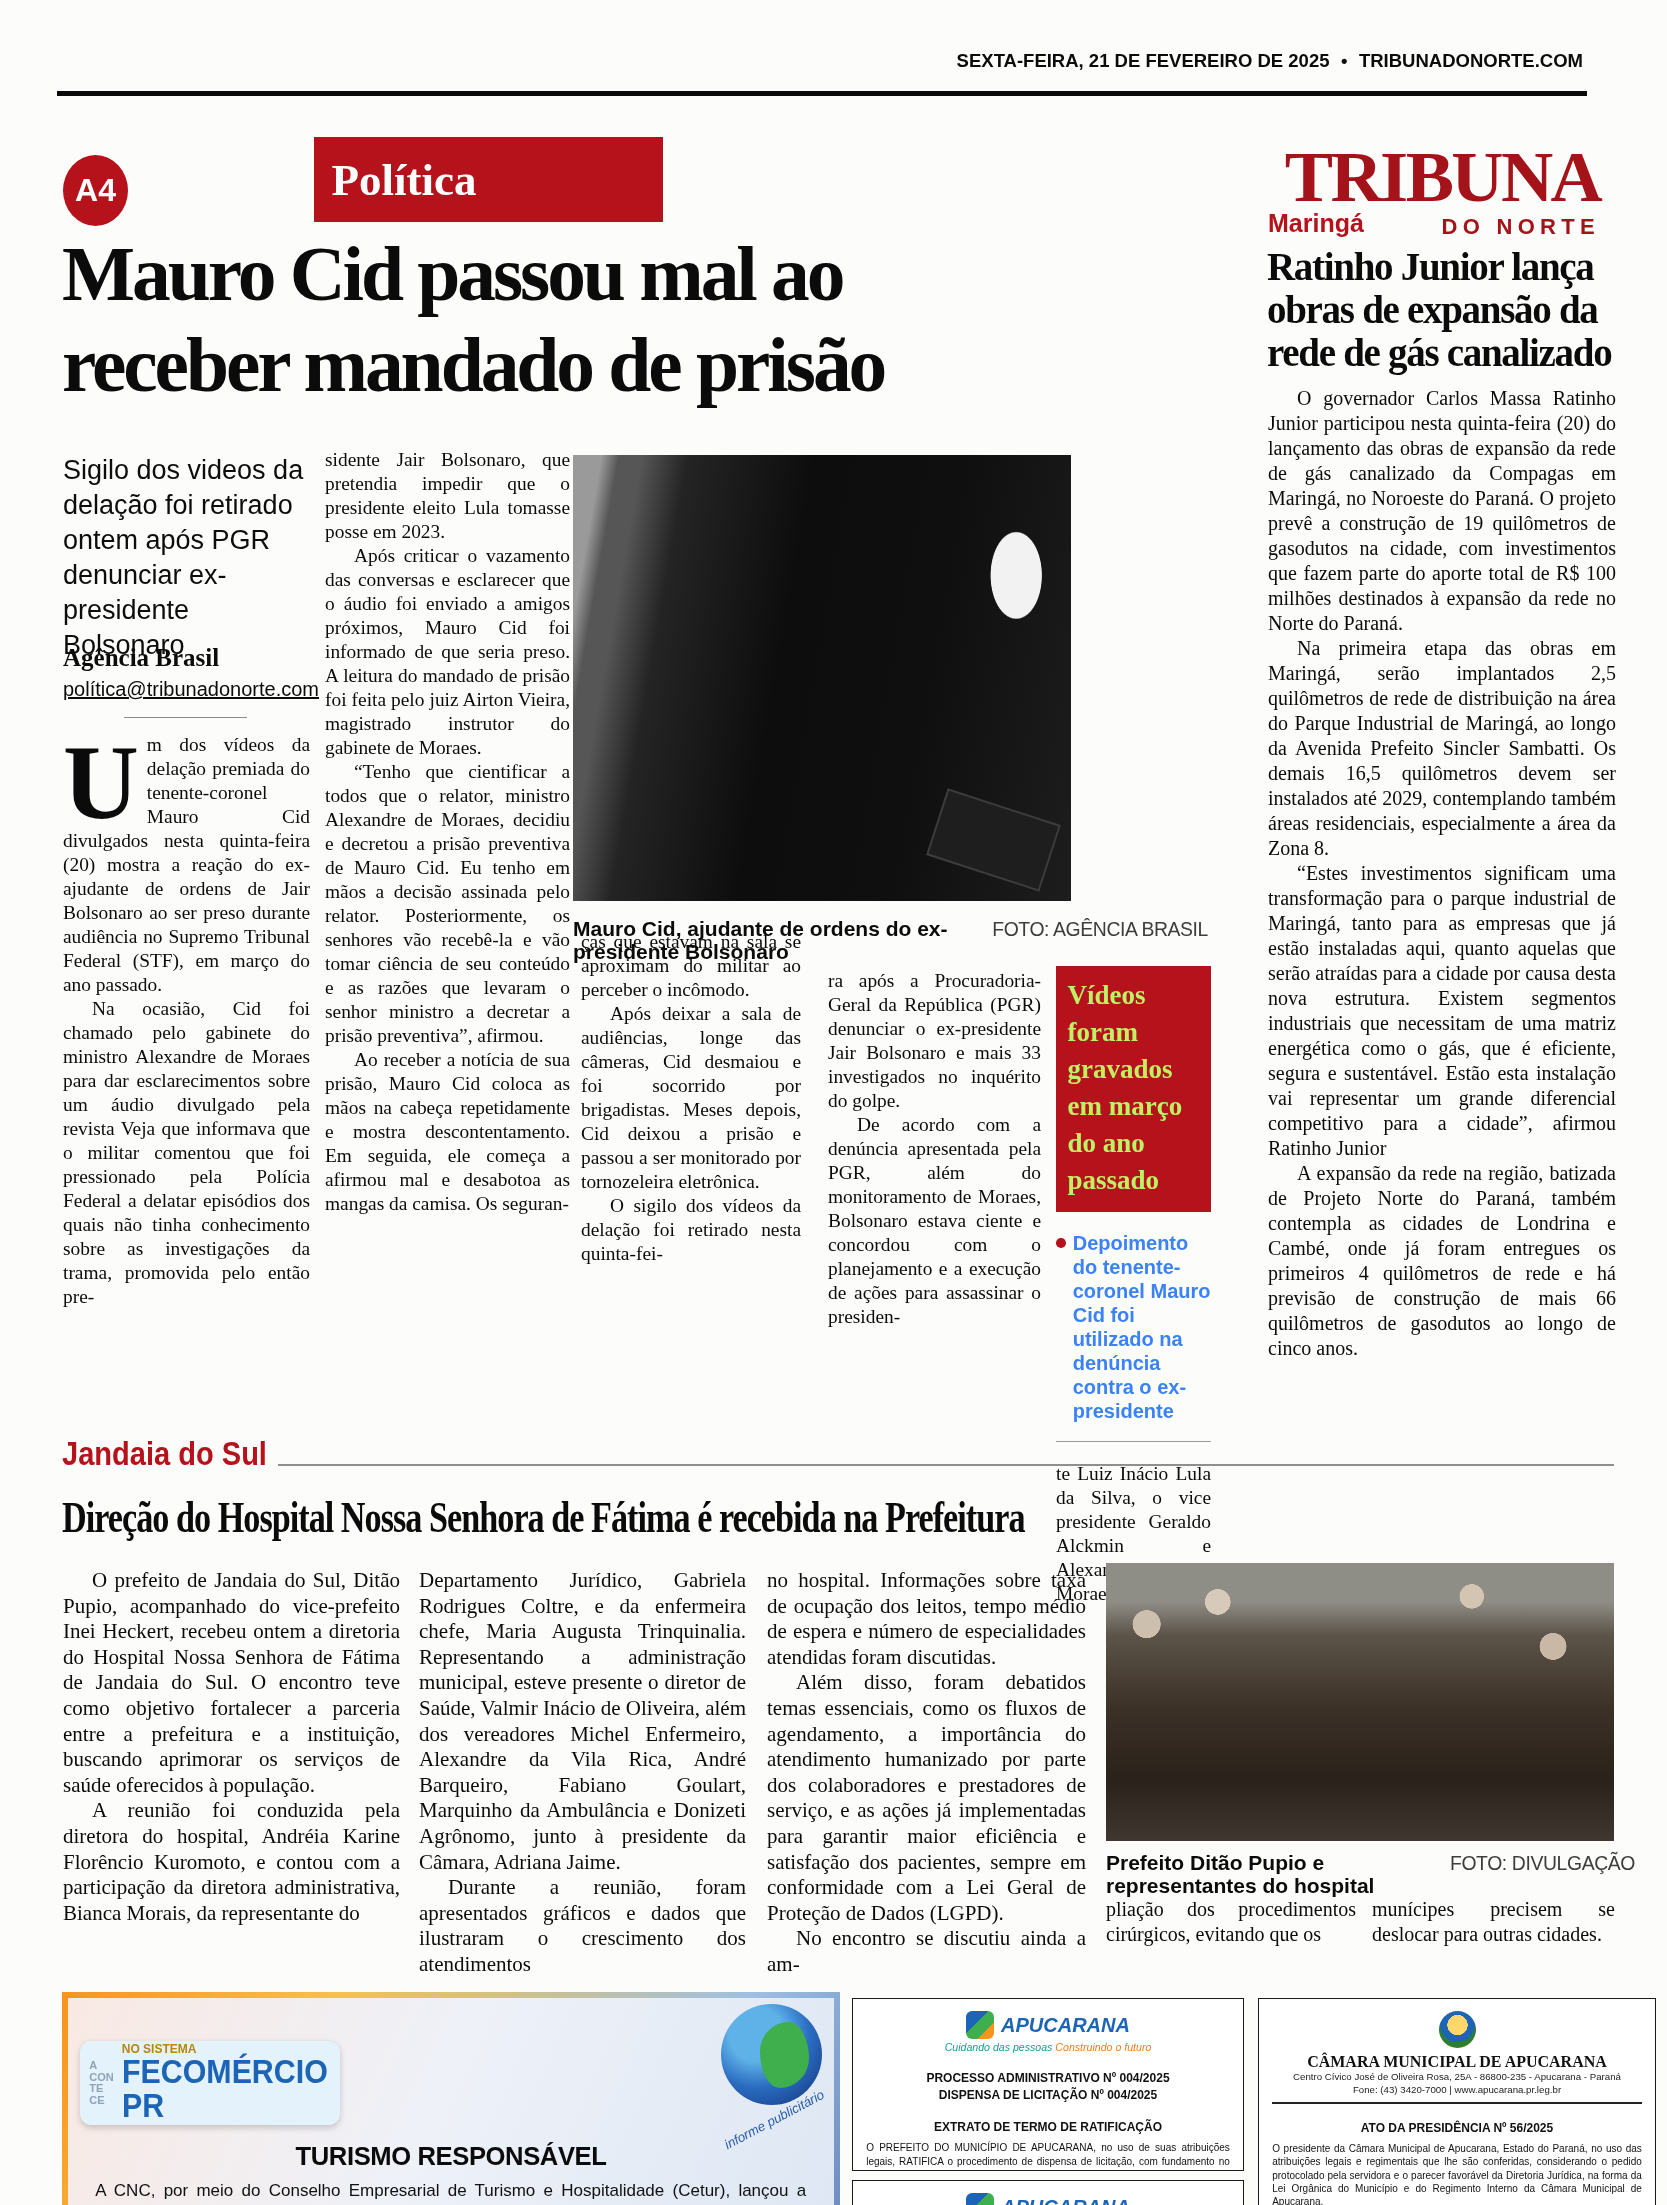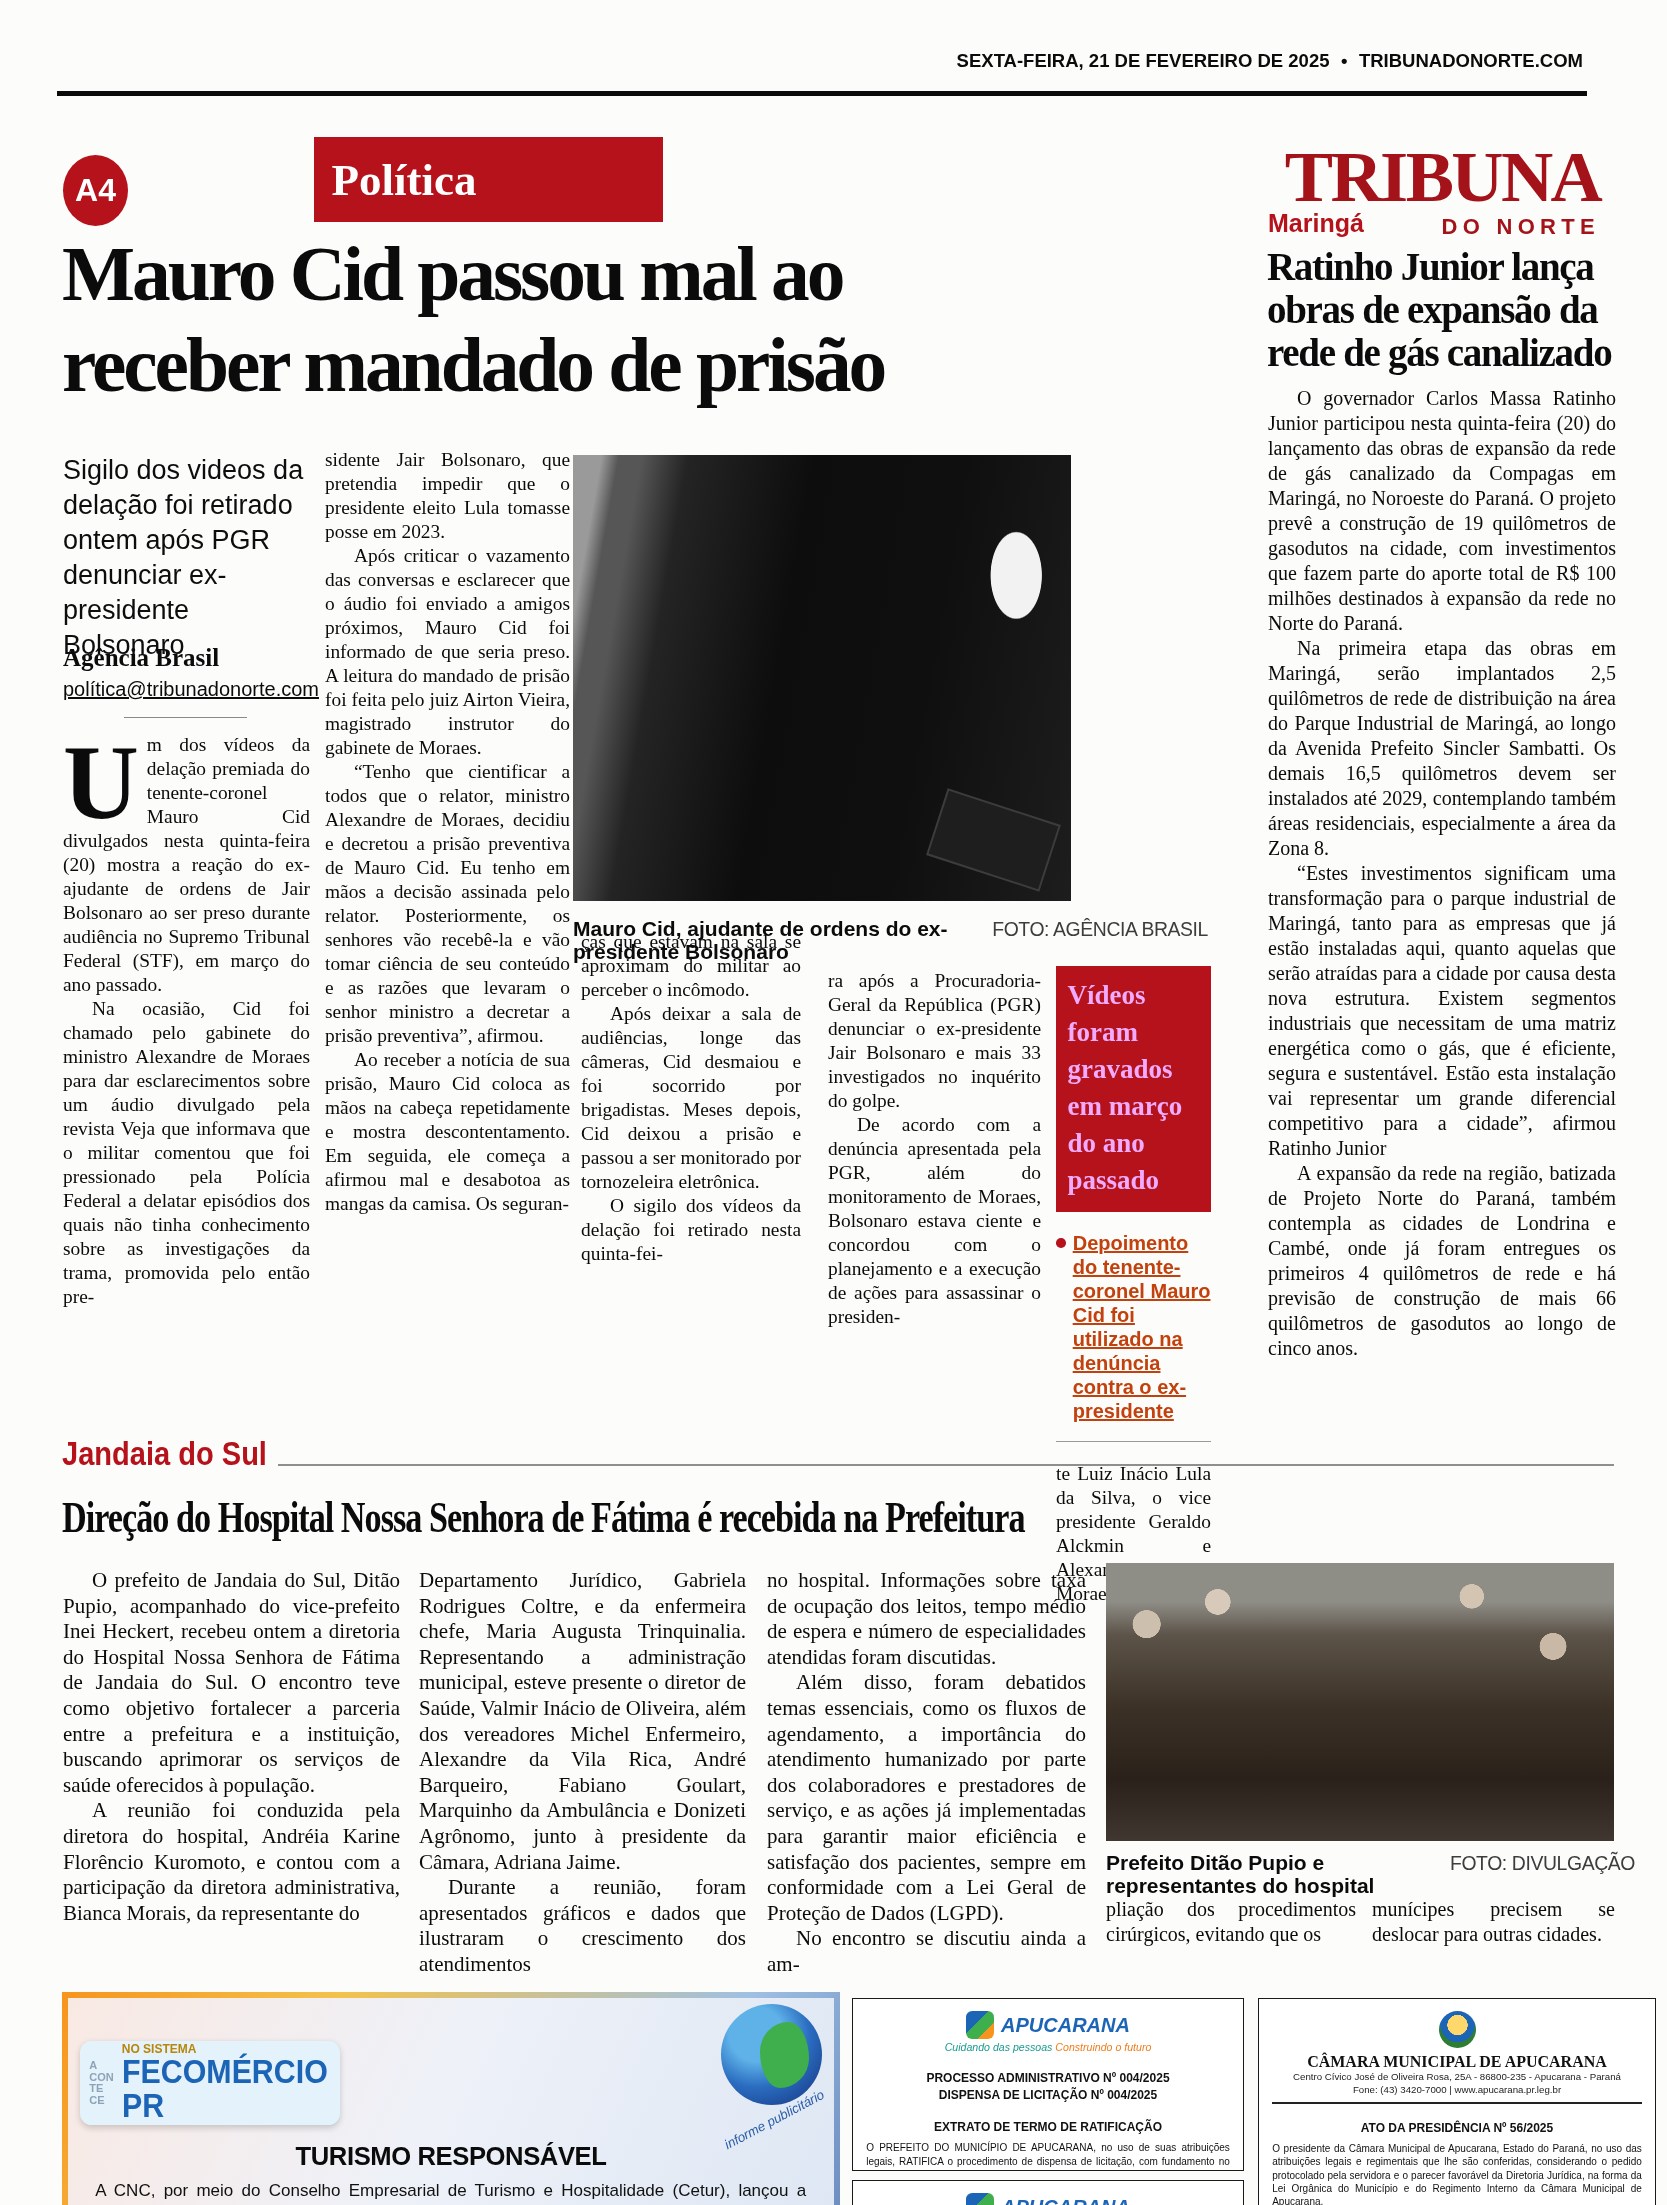--- a/index.html
+++ b/index.html
@@ -42,24 +42,24 @@
       radial-gradient(ellipse 42px 71px at 89% 27%, #f2f2f2 0 60%, rgba(0,0,0,0) 62%),
       linear-gradient(100deg,#9a9a9a 0 5%,#565656 8% 12%,#242424 20%,#0d0d0d 42%,#0f0f0f 68%,#1d1d1d 100%);}
   #photo1 .vis{position:absolute;right:17.6px;bottom:26.5px;width:115px;height:66px;background:#1e1e1e;
       border:2.6px solid #3c3c3c;transform:rotate(18deg);}
   .caprow{display:flex;gap:17.6px;align-items:baseline;}
   .cap{font:700 21px/1.1 "Liberation Sans",sans-serif;}
   .credit{font:400 19.4px/1.1 "Liberation Sans",sans-serif;color:#3d3d3d;letter-spacing:-0.4px;white-space:nowrap;}
   #caprow1{left:573px;top:917px;width:635px;}
 
   #c5{left:1056px;top:966px;width:155px;}
-  #redbox{background:#b5121b;color:#f0abfc;font:700 27px/37px "Liberation Serif",serif;padding:10.6px 9.7px 13.2px 11.5px;}
+  #redbox{background:#b5121b;color:#bef264;font:700 27px/37px "Liberation Serif",serif;padding:10.6px 9.7px 13.2px 11.5px;}
   #bulletwrap{margin-top:19.4px;display:flex;gap:7px;}
   #bulletdot{width:9.7px;height:9.7px;border-radius:50%;background:#b5121b;margin-top:7px;flex:0 0 auto;}
-  #bullettext{font:700 20px/24px "Liberation Sans",sans-serif;color:#c2410c;text-decoration:underline;}
+  #bullettext{font:700 20px/24px "Liberation Sans",sans-serif;color:#3b82f6;}
   #c5rule{margin-top:17.6px;width:100%;height:1.3px;background:#9a9a9a;}
   #c5tail{margin-top:20px;font:400 19.4px/24px "Liberation Serif",serif;text-align:justify;hyphens:auto;}
 
   
   #mkick{left:1268px;top:211px;font:700 25px/1 "Liberation Sans",sans-serif;color:#b5121b;}
   #mhl{left:1267px;top:245px;width:357px;font:700 39px/43px "Liberation Serif",serif;letter-spacing:-1.3px;}
   #mcol{left:1268px;top:386px;width:348px;height:1021px;}
   #mcol p{font:400 20px/25px "Liberation Serif",serif;}
 
   

